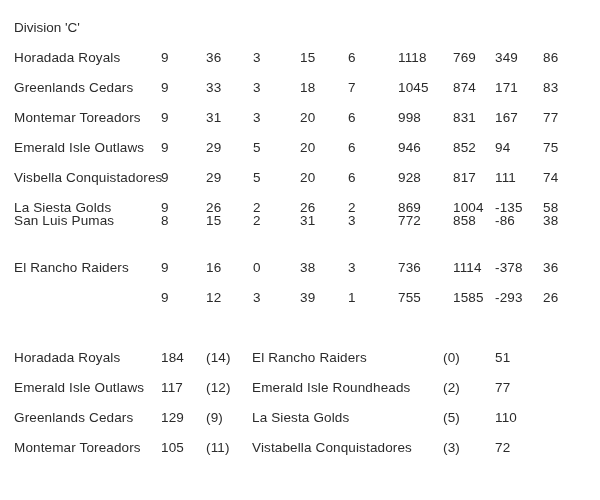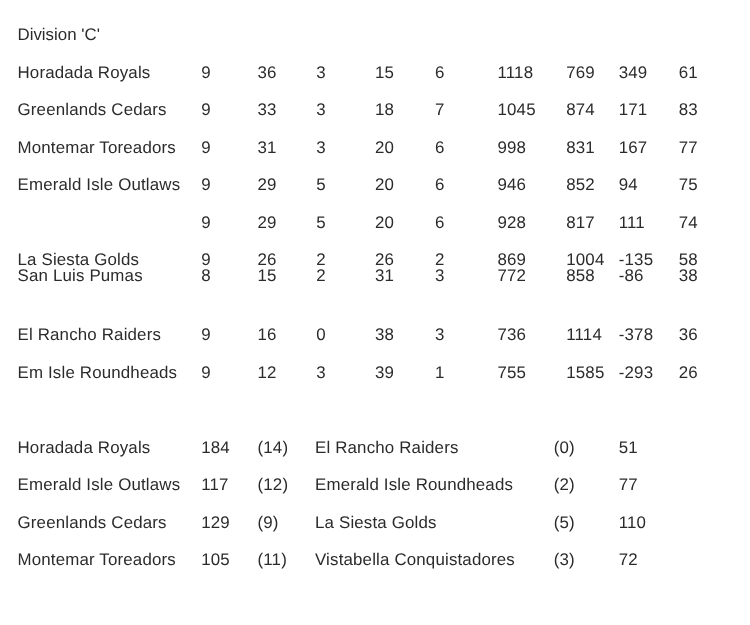--- a/index.html
+++ b/index.html
@@ -79,21 +79,21 @@
       <div class="row" style="top: 48px;">
         <span class="cell team-name">Horadada Royals</span>
         <span class="cell c-pl">9</span>
         <span class="cell c-w">36</span>
         <span class="cell c-d">3</span>
         <span class="cell c-l">15</span>
         <span class="cell c-bp">6</span>
         <span class="cell c-pf">1118</span>
         <span class="cell c-pa">769</span>
         <span class="cell c-pdf">349</span>
-        <span class="cell c-pts">61</span>
+        <span class="cell c-pts">86</span>
       </div>
       <div class="row" style="top: 78px;">
         <span class="cell team-name">Greenlands Cedars</span>
         <span class="cell c-pl">9</span>
         <span class="cell c-w">33</span>
         <span class="cell c-d">3</span>
         <span class="cell c-l">18</span>
         <span class="cell c-bp">7</span>
         <span class="cell c-pf">1045</span>
         <span class="cell c-pa">874</span>
@@ -118,20 +118,21 @@
         <span class="cell c-w">29</span>
         <span class="cell c-d">5</span>
         <span class="cell c-l">20</span>
         <span class="cell c-bp">6</span>
         <span class="cell c-pf">946</span>
         <span class="cell c-pa">852</span>
         <span class="cell c-pdf">94</span>
         <span class="cell c-pts">75</span>
       </div>
       <div class="row" style="top: 168px;">
+        <span class="cell team-name">Visbella Conquistadores</span>
         <span class="cell c-pl">9</span>
         <span class="cell c-w">29</span>
         <span class="cell c-d">5</span>
         <span class="cell c-l">20</span>
         <span class="cell c-bp">6</span>
         <span class="cell c-pf">928</span>
         <span class="cell c-pa">817</span>
         <span class="cell c-pdf">111</span>
         <span class="cell c-pts">74</span>
       </div>
@@ -165,21 +166,20 @@
         <span class="cell c-w">16</span>
         <span class="cell c-d">0</span>
         <span class="cell c-l">38</span>
         <span class="cell c-bp">3</span>
         <span class="cell c-pf">736</span>
         <span class="cell c-pa">1114</span>
         <span class="cell c-pdf">-378</span>
         <span class="cell c-pts">36</span>
       </div>
       <div class="row" style="top: 288px;">
-        <span class="cell team-name">Em Isle Roundheads</span>
         <span class="cell c-pl">9</span>
         <span class="cell c-w">12</span>
         <span class="cell c-d">3</span>
         <span class="cell c-l">39</span>
         <span class="cell c-bp">1</span>
         <span class="cell c-pf">755</span>
         <span class="cell c-pa">1585</span>
         <span class="cell c-pdf">-293</span>
         <span class="cell c-pts">26</span>
       </div>

